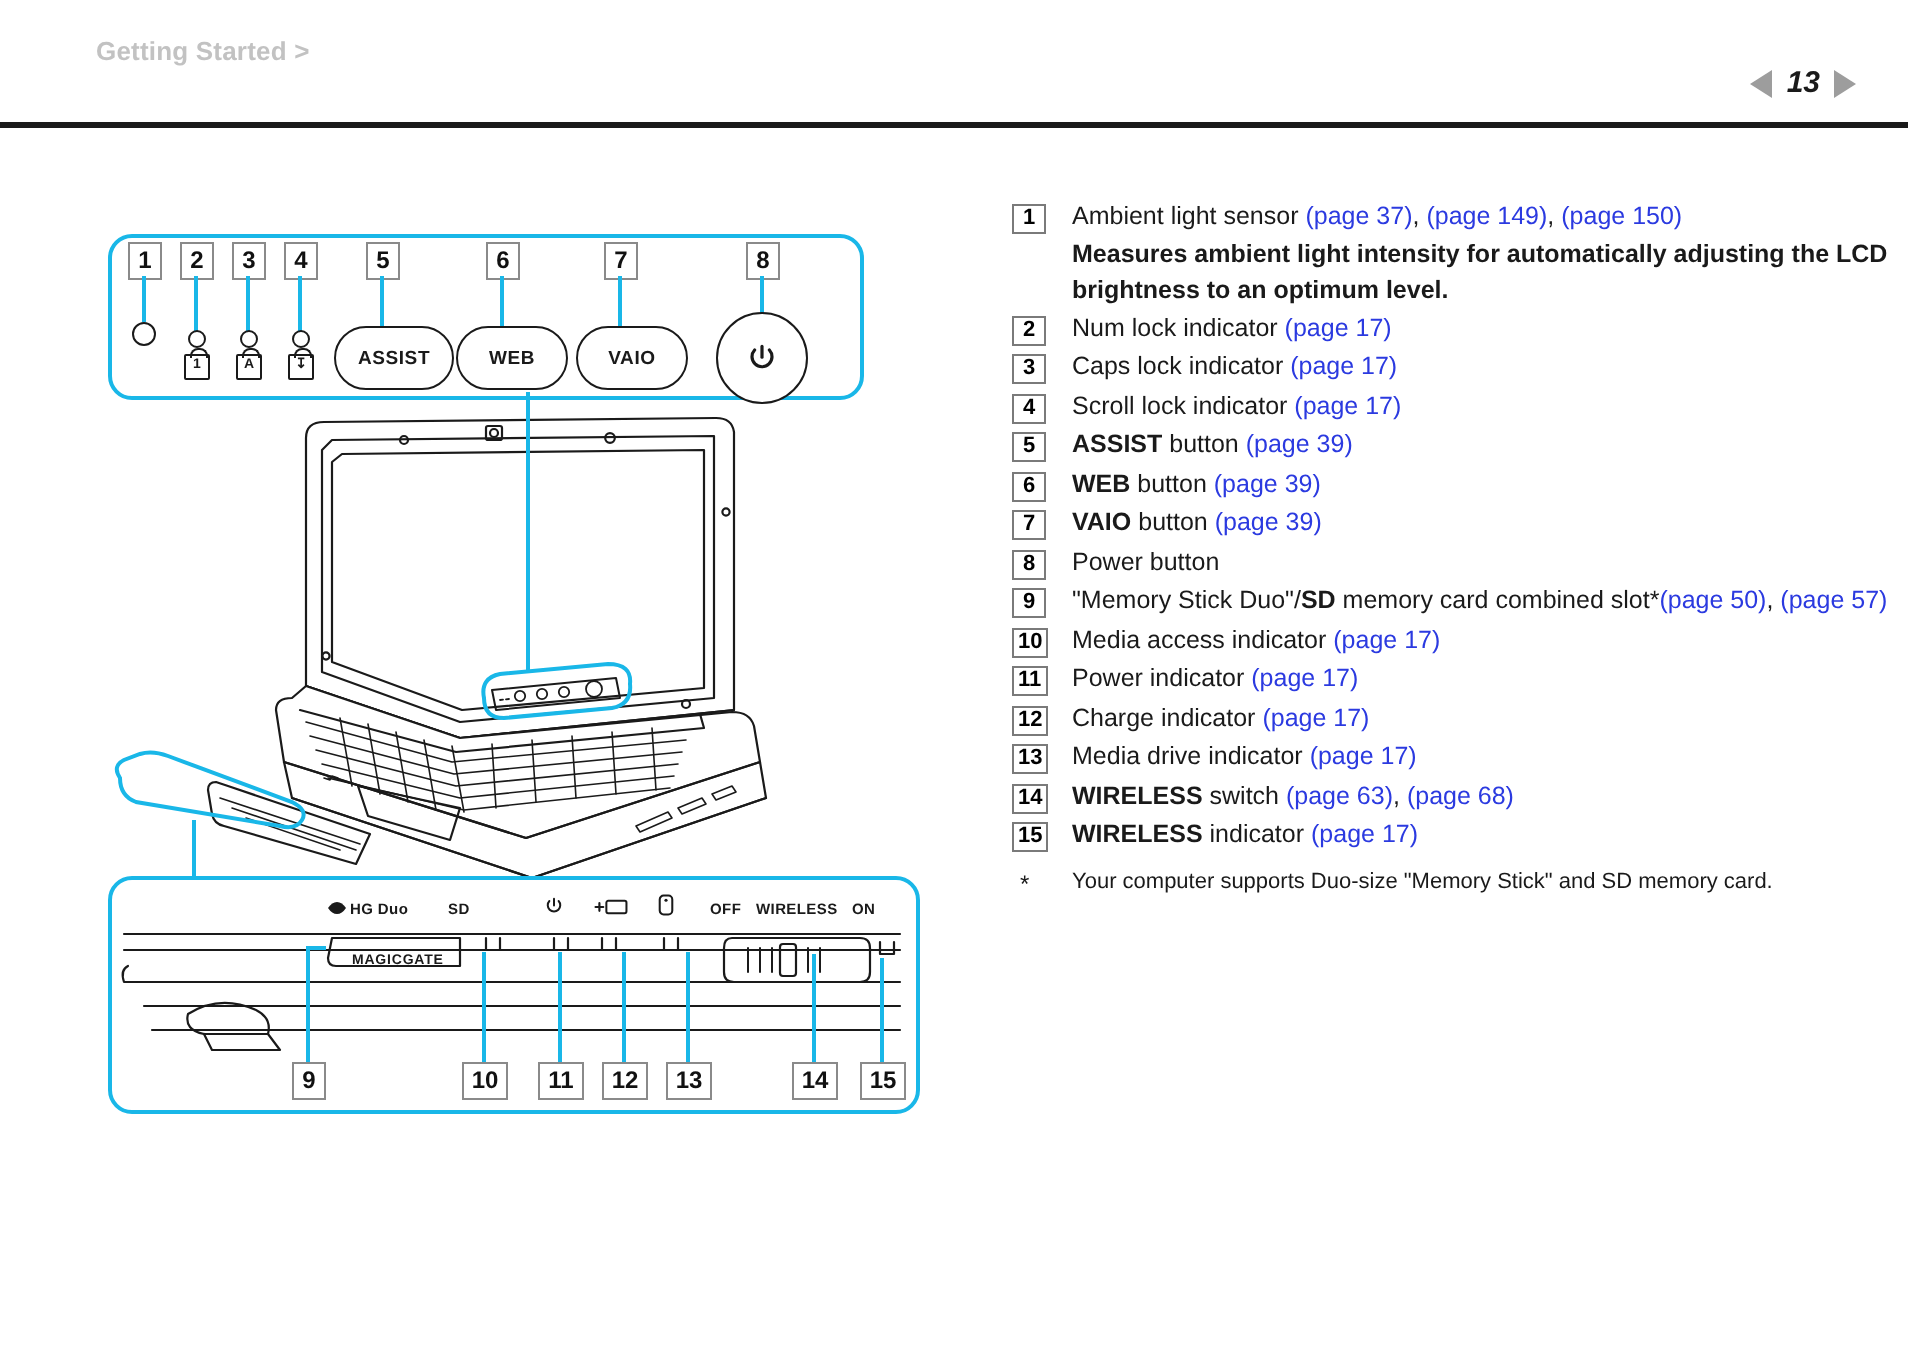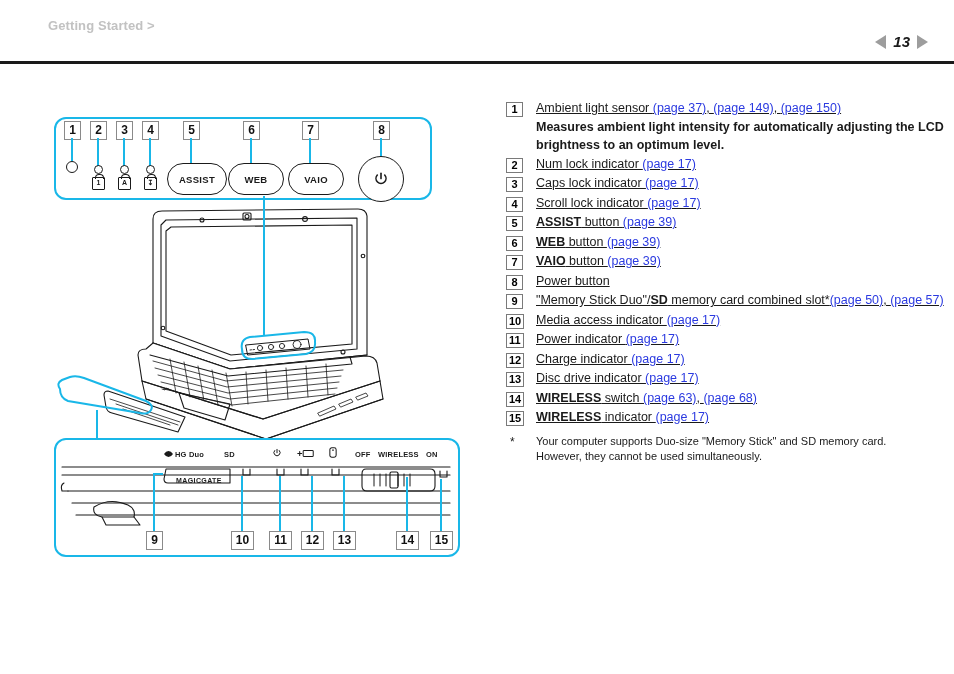--- a/index.html
+++ b/index.html
@@ -34,21 +34,21 @@
   .numbox{
     position:absolute;left:0;top:2px;
     min-width:11px;height:13px;
     border:1px solid #7a7a7a;
     background:#fff;
     font-size:11px;line-height:13px;font-weight:bold;
     color:#000;text-align:center;padding:0 2px;
     box-sizing:content-box;
     font-family:"Liberation Sans", sans-serif;
   }
-  .itemtext{font-size:12.5px;line-height:17.5px;color:#1a1a1a;text-decoration:underline;}
+  .itemtext{font-size:12.5px;line-height:17.5px;color:#1a1a1a;}
   .itemtext b{font-weight:bold;}
   .lnk{color:#2b3ae0;}
   .desc{font-size:12.5px;line-height:18px;color:#1a1a1a;font-weight:bold;}
   .footnote{position:relative;padding-left:30px;margin-top:7px;}
   .footnote .star{position:absolute;left:4px;top:1px;font-size:12px;color:#1a1a1a;}
   .fntext{font-size:11px;line-height:15px;color:#1a1a1a;}
 
   
   #figure{position:absolute;left:0;top:85px;width:500px;height:490px;}
 
@@ -159,34 +159,33 @@
     <div class="item">
       <div class="numbox wide">11</div>
       <div class="itemtext"><span>Power indicator </span><span class="lnk">(page 17)</span></div>
     </div>
     <div class="item">
       <div class="numbox wide">12</div>
       <div class="itemtext"><span>Charge indicator </span><span class="lnk">(page 17)</span></div>
     </div>
     <div class="item">
       <div class="numbox wide">13</div>
-      <div class="itemtext"><span>Disc drive indicator </span><span class="lnk">(page 17)</span></div>
+      <div class="itemtext"><span>Media drive indicator </span><span class="lnk">(page 17)</span></div>
     </div>
     <div class="item">
       <div class="numbox wide">14</div>
       <div class="itemtext"><b>WIRELESS</b><span> switch </span><span class="lnk">(page 63)</span><span>, </span><span class="lnk">(page 68)</span></div>
     </div>
     <div class="item">
       <div class="numbox wide">15</div>
       <div class="itemtext"><b>WIRELESS</b><span> indicator </span><span class="lnk">(page 17)</span></div>
     </div>
     <div class="footnote">
       <div class="star">*</div>
       <div class="fntext">Your computer supports Duo-size "Memory Stick" and SD memory card.</div>
-      <div class="fntext">However, they cannot be used simultaneously.</div>
     </div>
   </div>
 
 <div id="figure">
 
   <div class="cyanbox" id="topbox"></div>
 
   <div class="cnum" style="left:64px;top:36px;">1</div>
   <div class="cnum" style="left:90px;top:36px;">2</div>
   <div class="cnum" style="left:116px;top:36px;">3</div>

